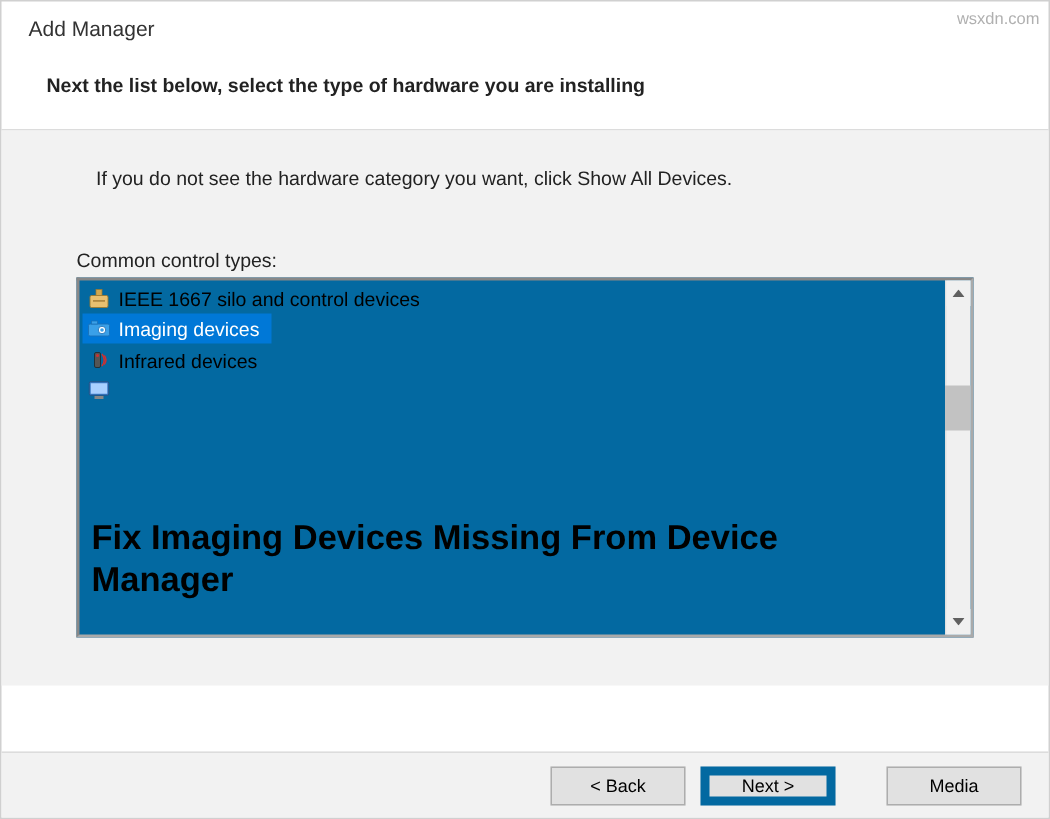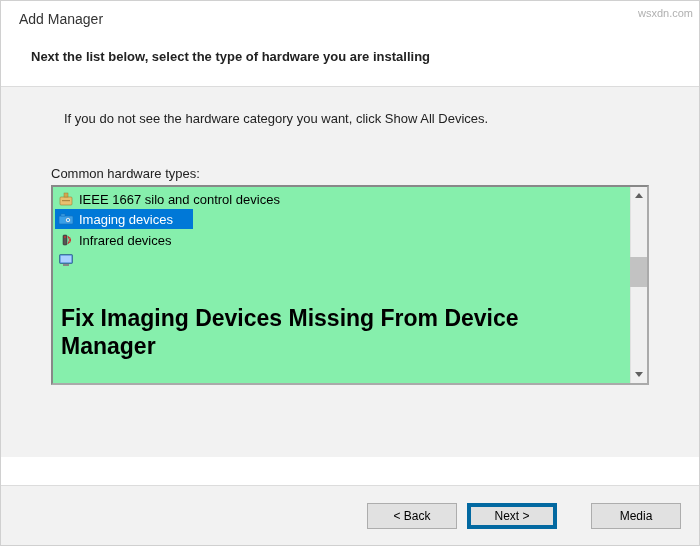--- a/index.html
+++ b/index.html
@@ -49,27 +49,27 @@
     color: #222;
     margin-left: 13px;
   }
   .list-label {
     font-size: 13px;
     color: #222;
     margin-top: 40px;
     margin-bottom: 4px;
   }
   .listbox {
-    background: #86efac;
+    background: #0369a1;
     border: 2px solid #999;
     border-top-color: #888;
     border-left-color: #888;
     border-right-color: #aaa;
     border-bottom-color: #aaa;
-    height: 200px;
+    height: 240px;
     position: relative;
     display: flex;
   }
   .listbox-content {
     flex: 1;
     padding: 2px 2px;
     overflow: hidden;
   }
   .list-item {
     display: flex;
@@ -77,21 +77,21 @@
     font-size: 13px;
     height: 20px;
     padding: 0 2px;
     gap: 4px;
     white-space: nowrap;
   }
   .list-item.selected {
     background: #0078d7;
     color: #fff;
     display: inline-flex;
-    padding-right: 20px;
+    padding-right: 8px;
   }
   .icon {
     width: 18px;
     height: 16px;
     display: inline-flex;
     align-items: center;
     justify-content: center;
   }
   .overlay-text {
     position: absolute;
@@ -127,21 +127,21 @@
     width: 17px;
     height: 30px;
     top: 70px;
     background: #c2c2c2;
   }
   .button-bar {
     position: absolute;
     bottom: 0;
     left: 0;
     right: 0;
-    height: 60px;
+    height: 44px;
     border-top: 1px solid #dcdcdc;
     background: #f2f2f2;
     display: flex;
     justify-content: flex-end;
     align-items: center;
     padding-right: 18px;
     gap: 10px;
   }
   .btn {
     width: 90px;
@@ -149,21 +149,21 @@
     background: #e1e1e1;
     border: 1px solid #adadad;
     font-size: 12px;
     color: #000;
     display: flex;
     align-items: center;
     justify-content: center;
     cursor: pointer;
   }
   .btn.default {
-    border: 4px solid #0369a1;
+    border: 6px solid #0369a1;
   }
   .btn-spacer {
     width: 14px;
   }
   .watermark {
     position: absolute;
     right: 6px;
     top: 6px;
     font-size: 11px;
     color: #b0b0b0;
@@ -178,21 +178,21 @@
 
   <div class="title-area">
     <div class="title">Add Manager</div>
     <div class="subtitle">Next the list below, select the type of hardware you are installing</div>
   </div>
 
   <div class="divider"></div>
 
   <div class="body-area">
     <div class="instruction">If you do not see the hardware category you want, click Show All Devices.</div>
-    <div class="list-label">Common hardware types:</div>
+    <div class="list-label">Common control types:</div>
 
     <div class="listbox">
       <div class="listbox-content">
 
         <div class="list-item">
           <span class="icon">
             <svg width="16" height="16" viewBox="0 0 16 16">
               <rect x="2" y="6" width="12" height="8" rx="1" fill="#e8c070" stroke="#9c7a30" stroke-width="0.6"></rect>
               <rect x="6" y="2" width="4" height="4" fill="#d0a850" stroke="#9c7a30" stroke-width="0.5"></rect>
               <rect x="4" y="9" width="8" height="1.2" fill="#b08840"></rect>

